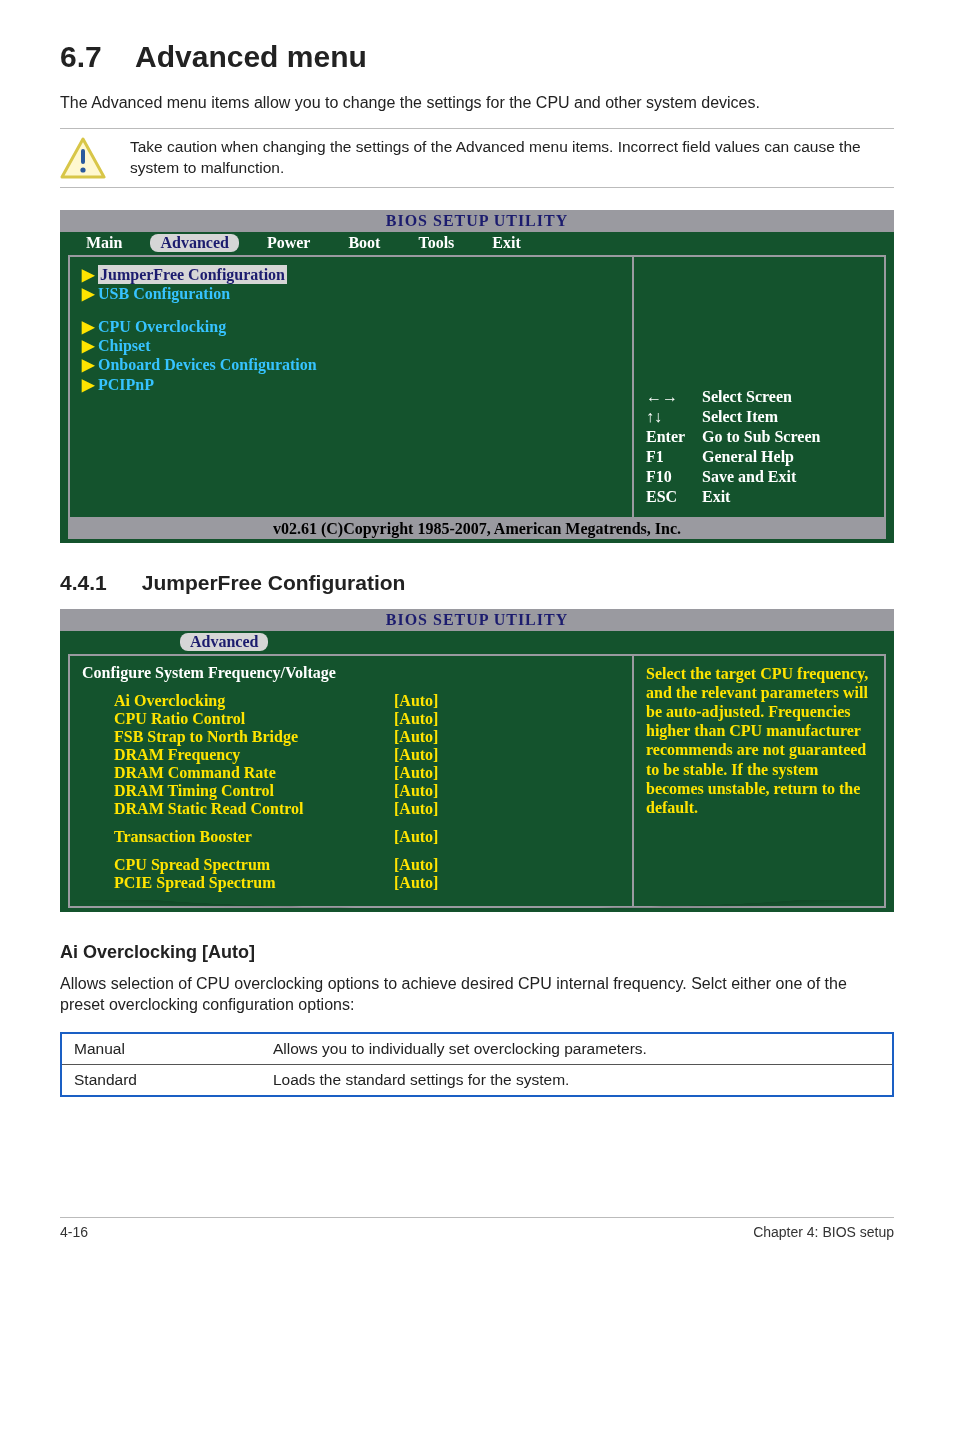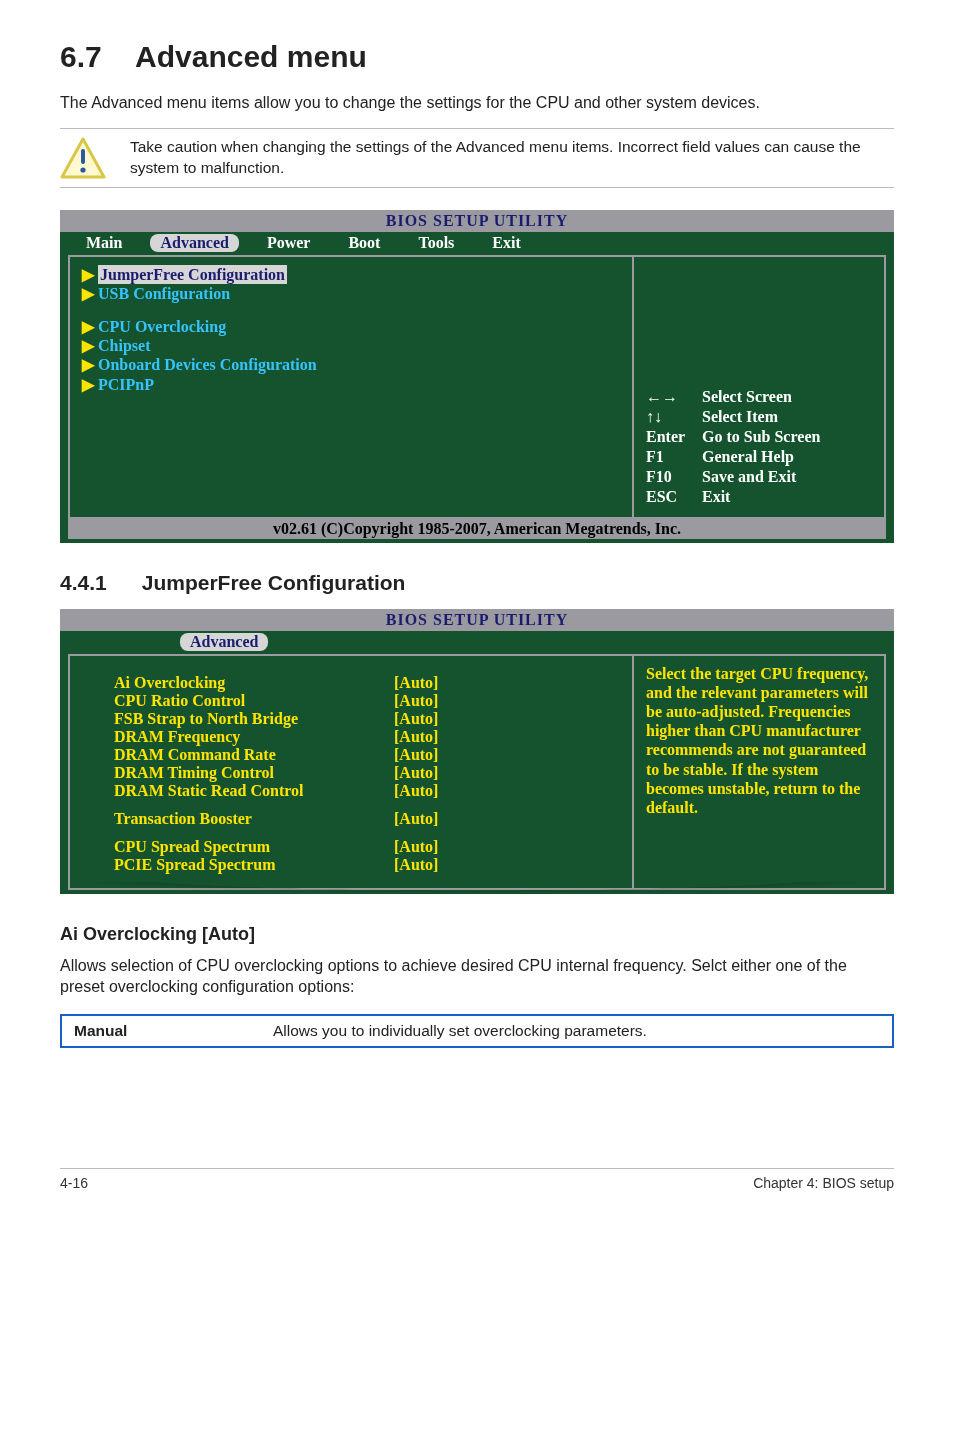--- a/index.html
+++ b/index.html
@@ -153,21 +153,21 @@
     border-collapse: collapse;
     border: 2.5px solid #1a5fc4;
     font-size: 15.5px;
   }
   table.opts td {
     border-top: 1px solid #555;
     padding: 6px 12px;
     vertical-align: middle;
   }
   table.opts tr:first-child td { border-top: none; }
-  table.opts td.key { font-weight: bold; width: 200px; }
+  table.opts td.key { font-weight: normal; width: 200px; }
 
   .page-foot {
     display:flex;
     justify-content: space-between;
     border-top: 1px solid #bbb;
     margin-top: 120px;
     padding-top: 6px;
     font-size: 14px;
     color:#333;
   }
@@ -268,20 +268,21 @@
 </h2>
 
 <div class="bios2-shadow">
 <div class="bios-box bios2" style="margin-bottom:6px;">
   <div class="bios-titlebar">BIOS SETUP UTILITY</div>
   <div class="bios-menubar">
     <span class="tab selected">Advanced</span>
   </div>
   <div class="bios-body">
     <div class="bios-left" style="color:#ffe400;">
+      <div style="color:#fff;">Configure System Frequency/Voltage</div>
       <div style="height:10px"></div>
       <div class="cfg-row">
             <span class="cfg-label">Ai Overclocking</span>
             <span class="cfg-val" style="color:#ffe400">[Auto]</span>
           </div>
       <div class="cfg-row">
             <span class="cfg-label">CPU Ratio Control</span>
             <span class="cfg-val" style="color:#ffe400">[Auto]</span>
           </div>
       <div class="cfg-row">
@@ -330,19 +331,23 @@
 
 <h3 class="option-head">Ai Overclocking [Auto]</h3>
 <p class="body-text">Allows selection of CPU overclocking options to achieve desired CPU internal frequency. Selct either one of the preset overclocking configuration options:</p>
 
 <table class="opts">
   <tbody>
       <tr>
     <td class="key">Manual</td>
     <td>Allows you to individually set overclocking parameters.</td>
   </tr>
+  <tr>
+    <td class="key">Standard</td>
+    <td>Loads the standard settings for the system.</td>
+  </tr>
 </tbody>
   </table>
 
 <div class="page-foot">
   <span>4-16</span>
   <span>Chapter 4: BIOS setup</span>
 </div>
 
 </body></html>

